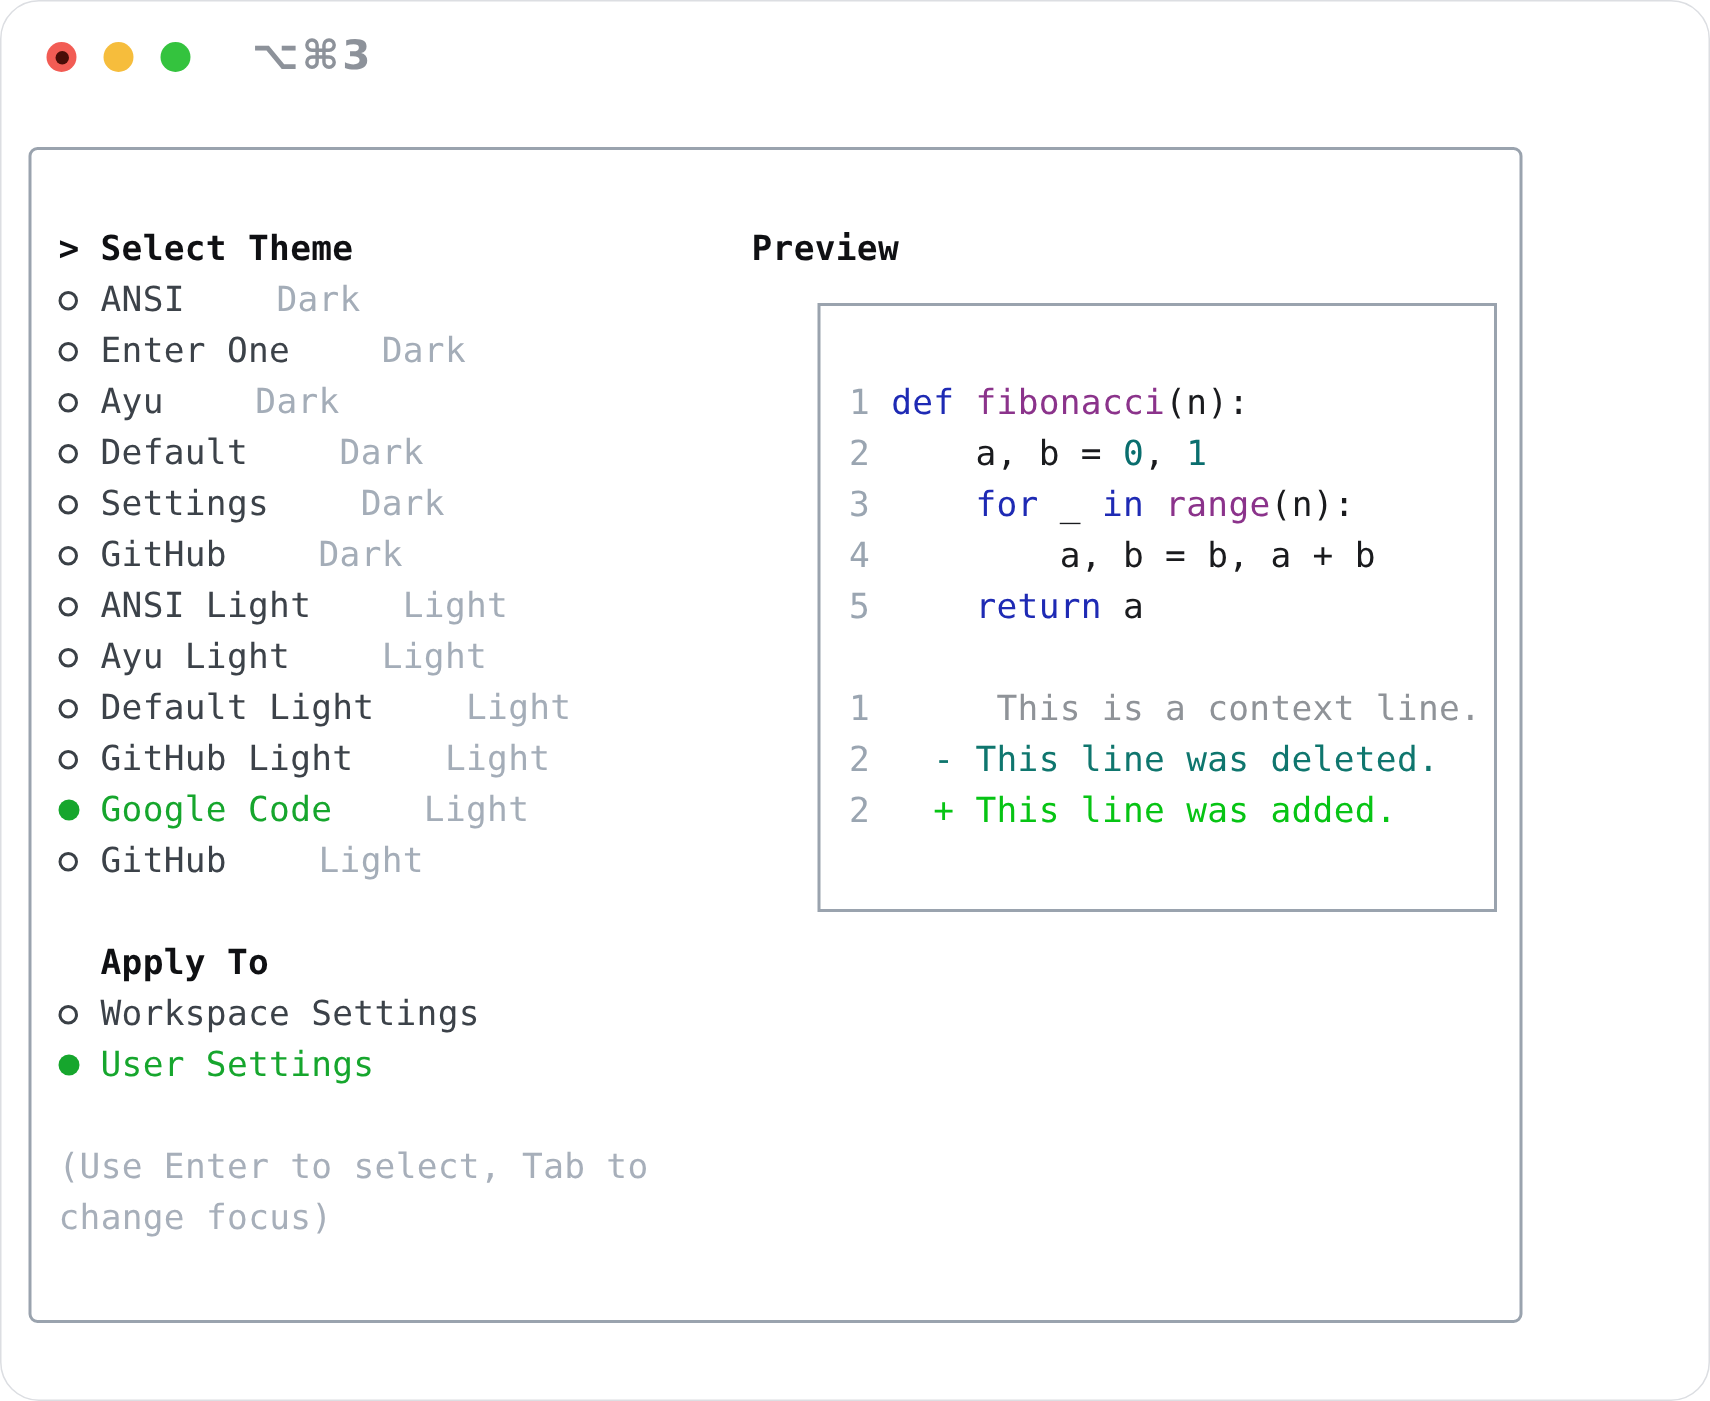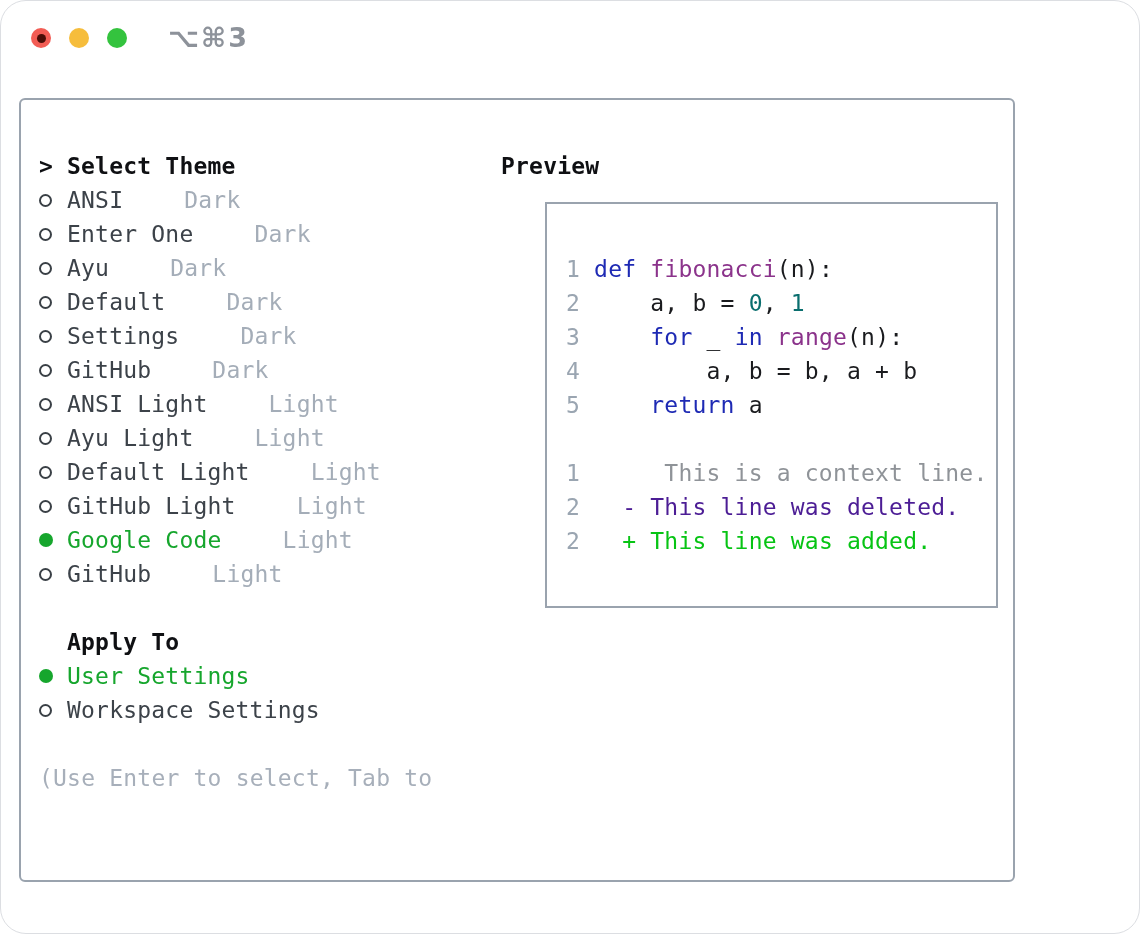--- a/index.html
+++ b/index.html
@@ -107,42 +107,43 @@
           <div class="row"><span class="marker"><span class="ring"></span></span><span class="t-name">GitHub</span><span class="t-variant"> Light</span></div>
         </div>
 
       <div class="row"></div>
 
       <div class="row">
         <span class="marker"></span><span class="subhdr">Apply To</span>
       </div>
 
       <div id="apply-list">
+          <div class="row"><span class="marker"><span class="ring"></span></span><span class="opt-label">Workspace Settings</span></div>
           <div class="row sel"><span class="marker"><span class="dot"></span></span><span class="opt-label">User Settings</span></div>
-          <div class="row"><span class="marker"><span class="ring"></span></span><span class="opt-label">Workspace Settings</span></div>
         </div>
 
       <div class="row"></div>
 
       <div class="row hint">(Use Enter to select, Tab to</div>
+      <div class="row hint">change focus)</div>
 
     </div>
 
     <div class="row preview-header">
       <span class="hdr">Preview</span>
     </div>
 
     <div class="preview-box">
       <div class="prev-lines" id="preview-lines">
           <div class="prev-line"><span style="color: rgb(154, 165, 177);">1 </span><span style="color: rgb(30, 42, 180);">def</span><span style="color: rgb(26, 27, 30);"> </span><span style="color: rgb(139, 51, 139);">fibonacci</span><span style="color: rgb(26, 27, 30);">(n):</span></div>
           <div class="prev-line"><span style="color: rgb(154, 165, 177);">2 </span><span style="color: rgb(26, 27, 30);">    a, b = </span><span style="color: rgb(10, 110, 110);">0</span><span style="color: rgb(26, 27, 30);">, </span><span style="color: rgb(10, 110, 110);">1</span></div>
           <div class="prev-line"><span style="color: rgb(154, 165, 177);">3 </span><span style="color: rgb(26, 27, 30);">    </span><span style="color: rgb(30, 42, 180);">for</span><span style="color: rgb(26, 27, 30);"> _ </span><span style="color: rgb(30, 42, 180);">in</span><span style="color: rgb(26, 27, 30);"> </span><span style="color: rgb(139, 51, 139);">range</span><span style="color: rgb(26, 27, 30);">(n):</span></div>
           <div class="prev-line"><span style="color: rgb(154, 165, 177);">4 </span><span style="color: rgb(26, 27, 30);">        a, b = b, a + b</span></div>
           <div class="prev-line"><span style="color: rgb(154, 165, 177);">5 </span><span style="color: rgb(26, 27, 30);">    </span><span style="color: rgb(30, 42, 180);">return</span><span style="color: rgb(26, 27, 30);"> a</span></div>
           <div class="prev-line"></div>
           <div class="prev-line"><span style="color: rgb(154, 165, 177);">1 </span><span style="color: rgb(143, 147, 152);">     This is a context line.</span></div>
-          <div class="prev-line"><span style="color: rgb(154, 165, 177);">2 </span><span style="color: rgb(26, 27, 30);">  </span><span style="color: #4c1d95; text-align: center;">- This line was deleted.</span></div>
+          <div class="prev-line"><span style="color: rgb(154, 165, 177);">2 </span><span style="color: rgb(26, 27, 30);">  </span><span style="color: #0f766e; text-align: center;">- This line was deleted.</span></div>
           <div class="prev-line"><span style="color: rgb(154, 165, 177);">2 </span><span style="color: rgb(26, 27, 30);">  </span><span style="color: rgb(7, 196, 20);">+ This line was added.</span></div>
         </div>
     </div>
 
   </div>
 </div>
 
 </body></html>

